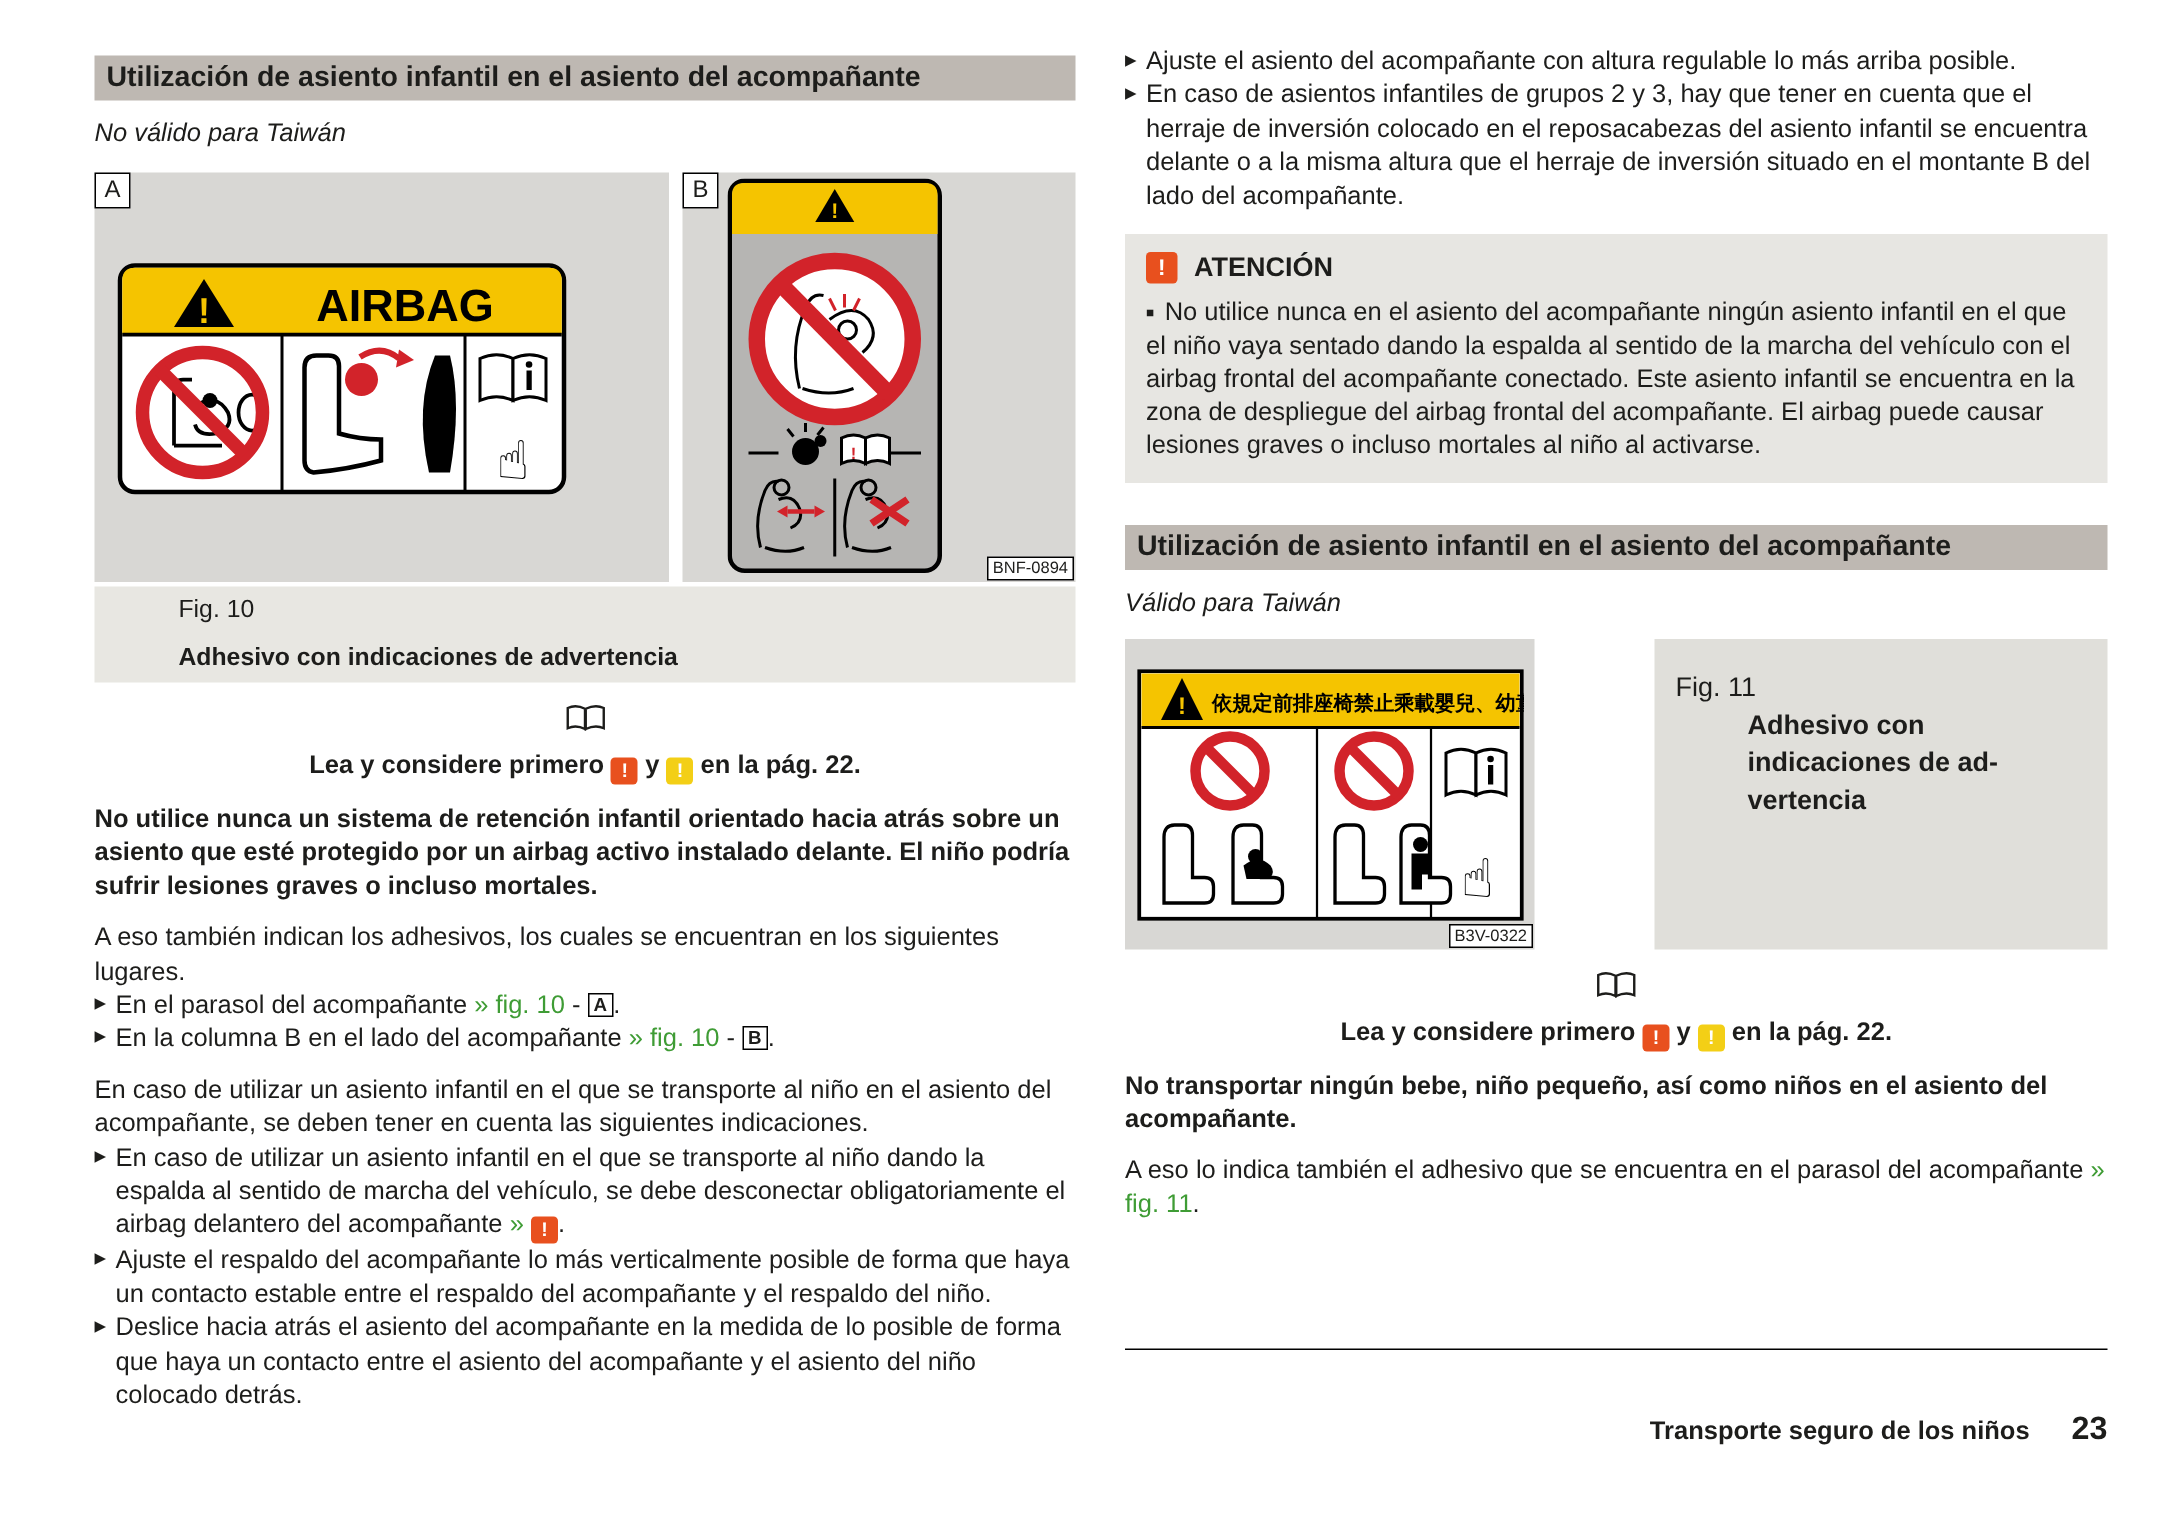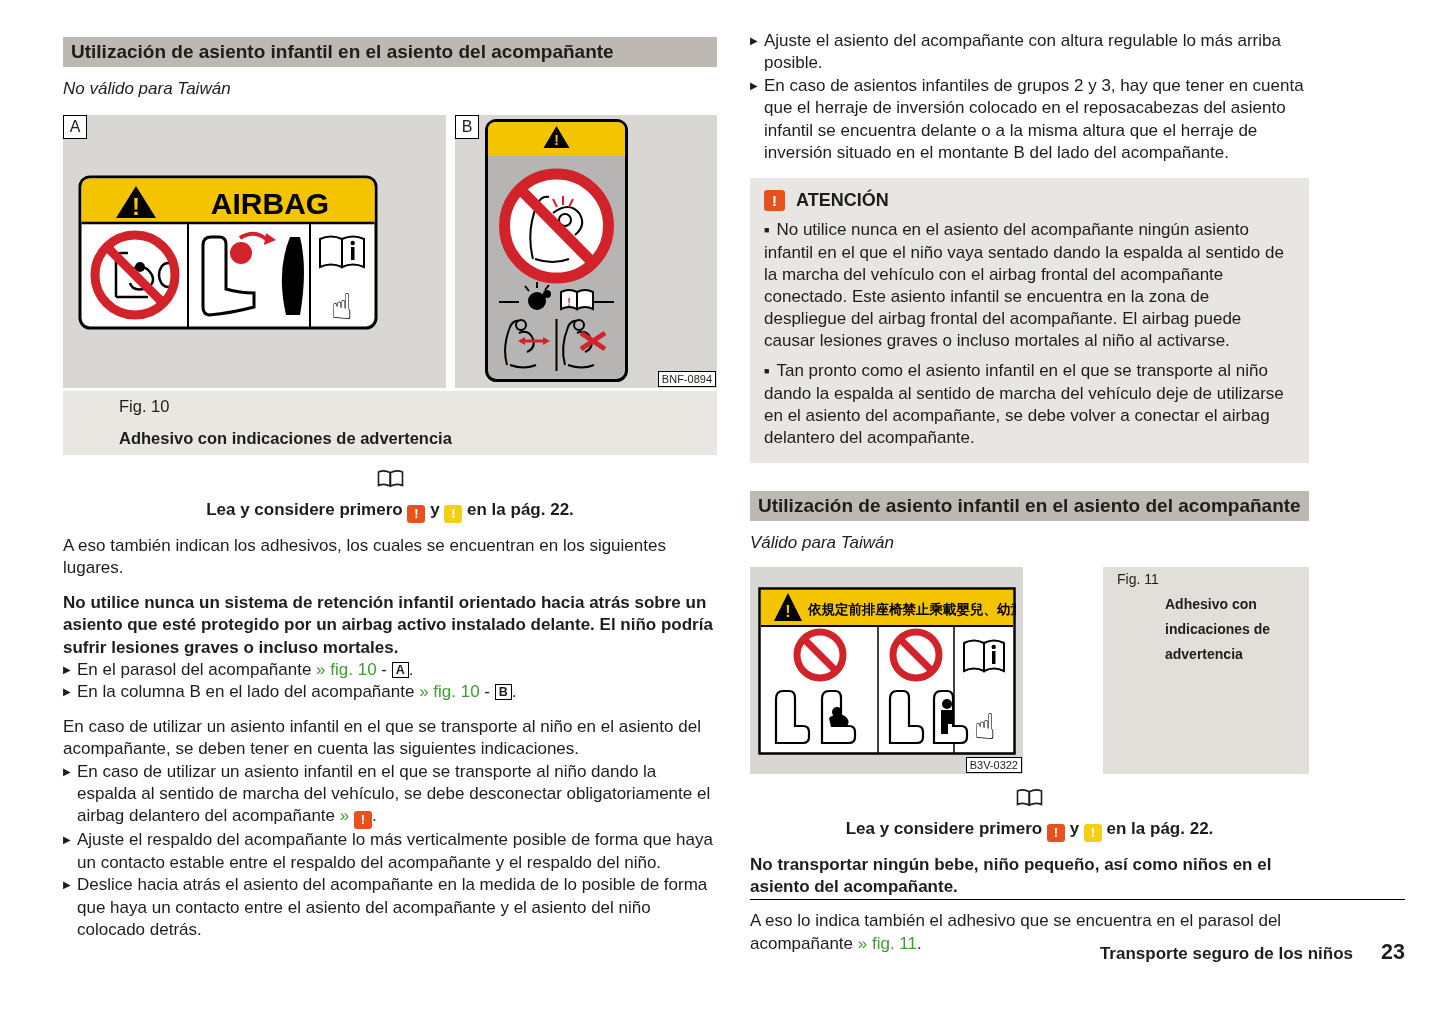--- a/index.html
+++ b/index.html
@@ -12,21 +12,21 @@
     --capbg:#e8e7e2;
     --boxbg:#e7e6e2;
     --cap11bg:#e0dfda;
     --labelyellow:#f5c400;
     --prohib:#d2232a;
   }
   *{box-sizing:border-box;}
   html,body{margin:0;padding:0;background:#fff;}
   body{font-family:"Liberation Sans","DejaVu Sans",sans-serif;color:var(--ink);}
   .page{position:relative;width:1445px;height:1019px;background:#fff;overflow:hidden;}
-  .col{position:absolute;width:559px;}
+  .col{position:absolute;width:655px;}
   .col-left{left:63px;top:37px;width:654px;}
   .col-right{left:750px;top:30px;}
 
   .sec-heading{background:var(--headbg);font-size:19px;font-weight:700;line-height:30px;height:30px;padding:0 8px;white-space:nowrap;overflow:hidden;}
   .validity{font-style:italic;font-size:17px;margin-top:11px;line-height:21px;}
 
   
   .figure10{position:relative;margin-top:16px;height:273px;display:flex;gap:9px;}
   .fig-panel{background:var(--figbg);position:relative;height:273px;}
   .panel-a{width:383px;}
@@ -58,21 +58,21 @@
   .attention{margin-top:14px;background:var(--boxbg);padding:11px 14px 14px;}
   .attention-head{display:flex;align-items:center;gap:11px;font-size:18px;font-weight:700;line-height:22px;}
   .attn-icon{flex:0 0 auto;width:21px;height:21px;border-radius:3px;background:var(--warnred);color:#fff;font-size:15px;font-weight:700;text-align:center;line-height:21px;}
   .attention-item{font-size:17px;line-height:21.9px;margin-top:8px;}
   .attention-item::before{content:"■";font-size:9px;margin-right:7px;vertical-align:2px;}
 
   
   .fig11-row{margin-top:14px;display:flex;}
   .fig11-figure{width:273px;height:207px;background:var(--figbg);position:relative;flex:0 0 auto;}
   .fig11-sticker{position:absolute;left:8px;top:20px;}
-  .fig11-caption{margin-left:80px;width:302px;height:207px;background:var(--cap11bg);padding:0 16px 0 14px;font-size:14px;line-height:25px;}
+  .fig11-caption{margin-left:80px;width:302px;height:207px;background:var(--cap11bg);padding:20px 16px 0 14px;font-size:18px;line-height:25px;}
   .fig11-caption .fig-prefix{display:block;}
   .fig11-caption .fig-caption-text{display:block;}
 
   
   .footer{position:absolute;left:750px;top:899px;width:655px;}
   .footer-rule{border-top:1.5px solid #000;height:0;}
   .footer-text{margin-top:40px;display:flex;justify-content:flex-end;align-items:baseline;gap:28px;font-weight:700;}
   .footer-section{font-size:17px;}
   .footer-page{font-size:21.5px;}
 </style>
@@ -190,22 +190,22 @@
 
     <div class="read-line">
       <span class="book-glyph">
         <svg width="27" height="20" viewBox="0 0 27 20">
             <path d="M1.5,3 Q7,0.5 13,3.5 L13,17 Q7,14 1.5,16.5 Z M25.5,3 Q20,0.5 13.5,3.5 L13.5,17 Q20,14 25.5,16.5 Z" fill="none" stroke="#1d1d1b" stroke-width="1.6"></path>
           </svg>
       </span>
       <span><span>Lea y considere primero </span><span class="inline-icon warn-red">!</span><span> y </span><span class="inline-icon warn-yellow">!</span><span> en la pág. 22.</span></span>
     </div>
 
+    <p class="body bold">No utilice nunca un sistema de retención infantil orientado hacia atrás sobre un asiento que esté protegido por un airbag activo instalado delante. El niño podría sufrir lesiones graves o incluso mortales.</p>
     <p class="body">A eso también indican los adhesivos, los cuales se encuentran en los siguientes lugares.</p>
-    <p class="body bold">No utilice nunca un sistema de retención infantil orientado hacia atrás sobre un asiento que esté protegido por un airbag activo instalado delante. El niño podría sufrir lesiones graves o incluso mortales.</p>
 
     <ul class="tri">
       <li><span>En el parasol del acompañante </span><span class="green">» fig. 10</span><span> - </span><span class="keycap">A</span><span>.</span></li>
       <li><span>En la columna B en el lado del acompañante </span><span class="green">» fig. 10</span><span> - </span><span class="keycap">B</span><span>.</span></li>
     </ul>
 
     <p class="body">En caso de utilizar un asiento infantil en el que se transporte al niño en el asiento del acompañante, se deben tener en cuenta las siguientes indicaciones.</p>
 
     <ul class="tri">
       <li><span>En caso de utilizar un asiento infantil en el que se transporte al niño dando la espalda al sentido de marcha del vehículo, se debe desconectar obligatoriamente el airbag delantero del acompañante </span><span class="green">»</span><span> </span><span class="inline-icon warn-red">!</span><span>.</span></li>
@@ -220,21 +220,20 @@
       <li><span>Ajuste el asiento del acompañante con altura regulable lo más arriba posible.</span></li>
       <li><span>En caso de asientos infantiles de grupos 2 y 3, hay que tener en cuenta que el herraje de inversión colocado en el reposacabezas del asiento infantil se encuentra delante o a la misma altura que el herraje de inversión situado en el montante B del lado del acompañante.</span></li>
     </ul>
 
     <div class="attention">
       <div class="attention-head">
         <span class="attn-icon">!</span>
         <span>ATENCIÓN</span>
       </div>
       <div class="attention-item"><span>No utilice </span><span class="bold">nunca</span><span> en el asiento del acompañante ningún asiento infantil en el que el niño vaya sentado dando la espalda al sentido de la marcha del vehículo con el airbag frontal del acompañante conectado. Este asiento infantil se encuentra en la zona de despliegue del airbag frontal del acompañante. El airbag puede causar lesiones graves o incluso mortales al niño al activarse.</span></div>
-      <div class="attention-item"><span>Tan pronto como el asiento infantil en el que se transporte al niño dando la espalda al sentido de marcha del vehículo deje de utilizarse en el asiento del acompañante, se debe volver a conectar el airbag delantero del acompañante.</span></div>
     </div>
 
     <div class="sec-heading" style="margin-top:28px;">Utilización de asiento infantil en el asiento del acompañante</div>
     <div class="validity">Válido para Taiwán</div>
 
     <div class="fig11-row">
       <div class="fig11-figure">
         <svg class="fig11-sticker" width="258" height="168" viewBox="0 0 258 168">
           <rect x="1.5" y="1.5" width="255" height="165" fill="#fff" stroke="#000" stroke-width="2.5"></rect>
           <rect x="3" y="3" width="252" height="36" fill="#f5c400"></rect>

